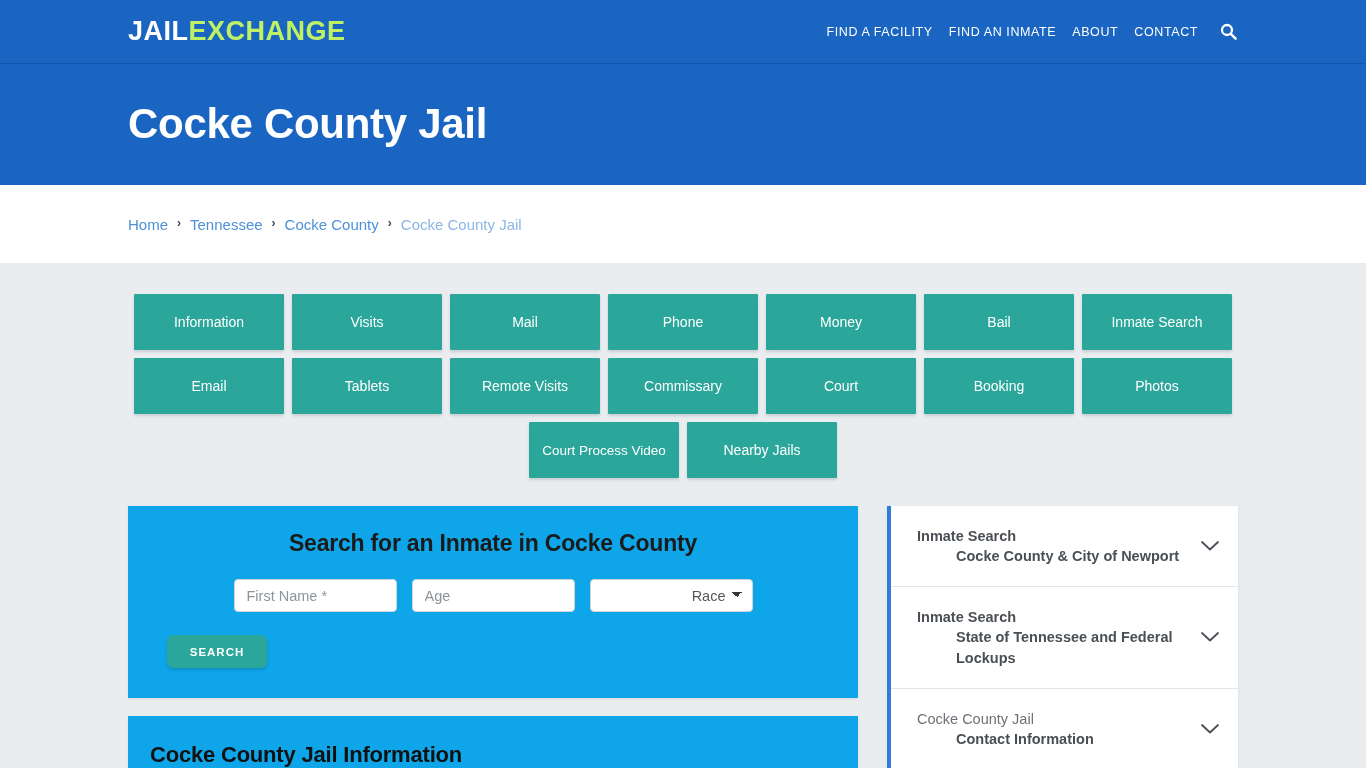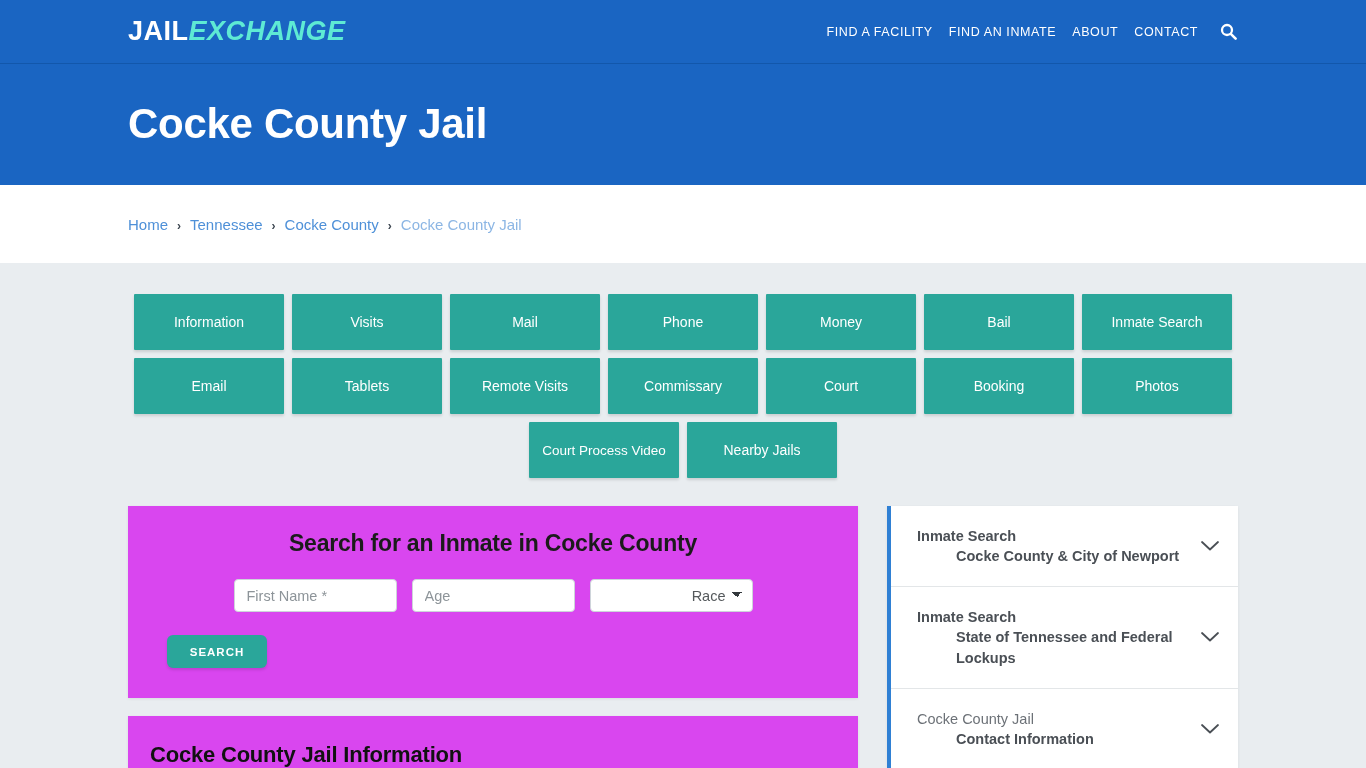--- a/index.html
+++ b/index.html
@@ -24,21 +24,21 @@
   }
   .logo {
     margin-left: 128px;
     font-size: 27px;
     font-weight: 700;
     letter-spacing: 0.5px;
     line-height: 1;
     user-select: none;
   }
   .logo .l-jail { color: #ffffff; }
-  .logo .l-exchange { color: #5eead4; font-style: italic; }
+  .logo .l-exchange { color: #bef264; }
 
   .nav-links {
     margin-left: auto;
     margin-right: 128px;
     display: flex;
     align-items: center;
     gap: 16px;
   }
   .nav-link {
     color: #ffffff;
@@ -79,21 +79,21 @@
   
   .breadcrumb-bar {
     height: 78px;
     background: #ffffff;
     display: flex;
     align-items: center;
   }
   .breadcrumb {
     margin-left: 128px;
     display: flex;
-    align-items: flex-end;
+    align-items: center;
     font-size: 15px;
   }
   .crumb {
     color: #4e90d8;
     text-decoration: none;
     cursor: pointer;
     white-space: nowrap;
   }
   .crumb.current { color: #8cb6e4; cursor: default; }
   .crumb-sep {
@@ -148,21 +148,21 @@
     padding-top: 28px;
     display: flex;
     align-items: flex-start;
     gap: 29px;
   }
   .col-main { width: 730px; flex: 0 0 730px; }
   .col-side { width: 351px; flex: 0 0 351px; }
 
   
   .card {
-    background: #d946ef;
+    background: #0ea5e9;
     box-shadow: 0 1px 3px rgba(0,0,0,0.07);
   }
   .search-card { padding: 24px 20px 30px 20px; }
   .search-heading {
     margin: 0 0 22px 0;
     text-align: center;
     font-size: 23px;
     font-weight: 700;
     color: #1b1b1b;
     letter-spacing: -0.2px;

